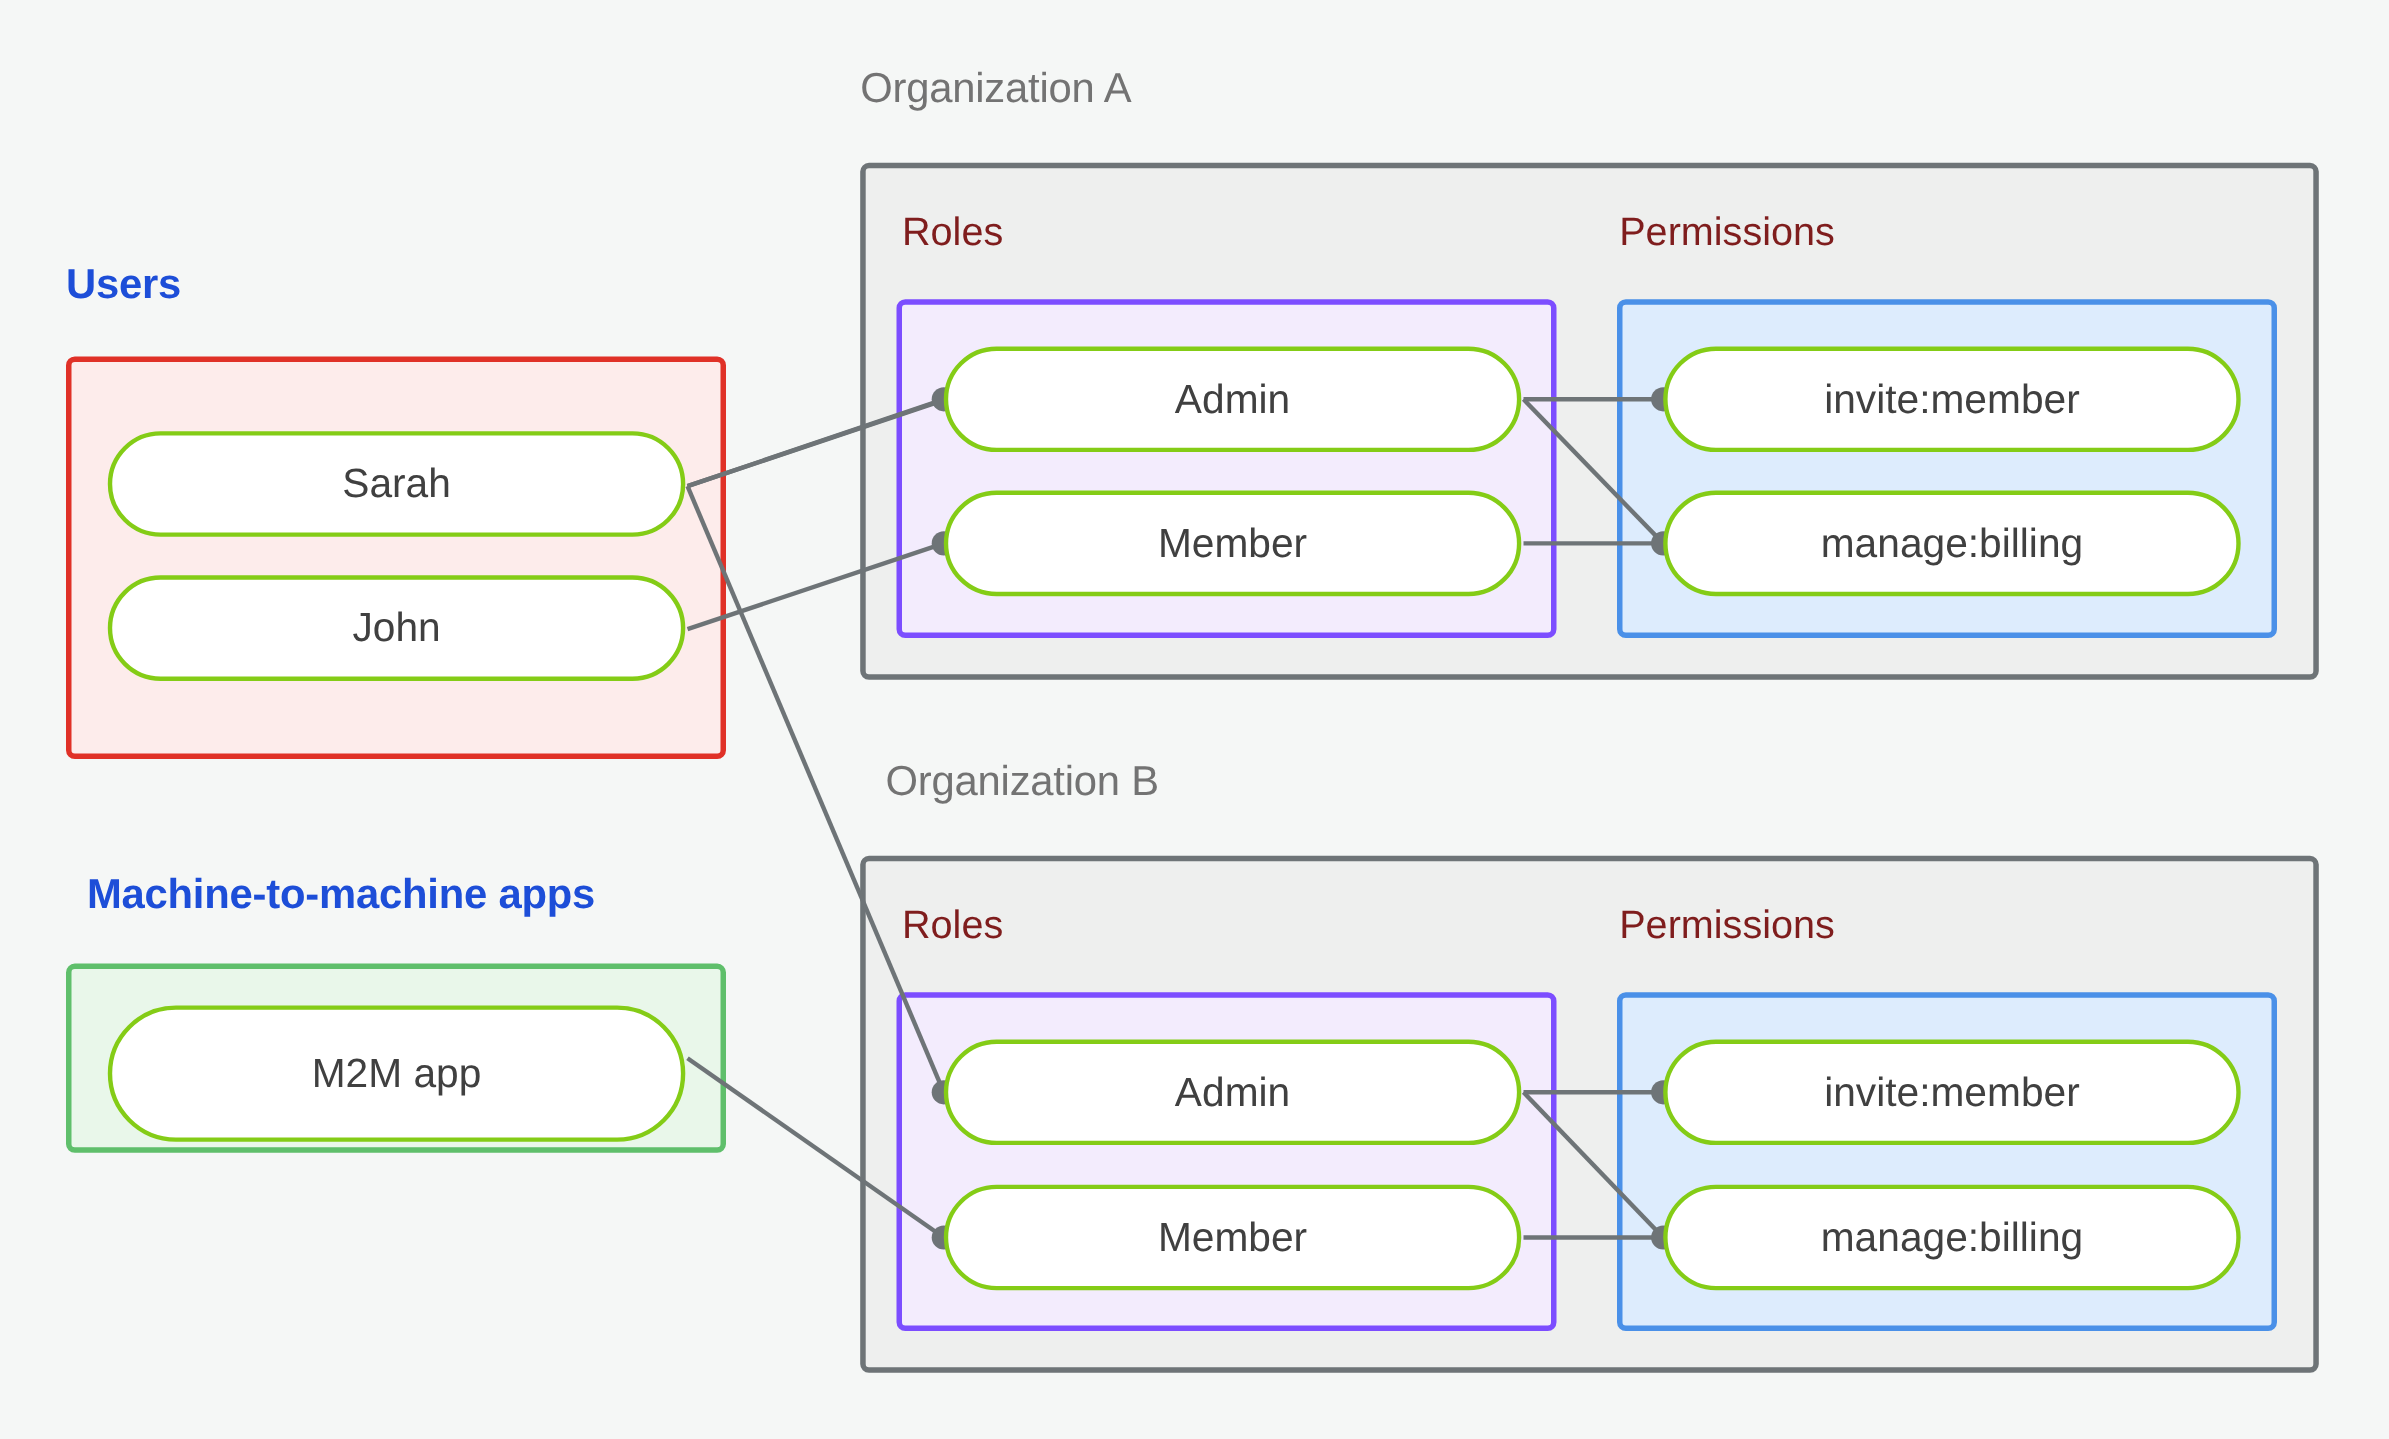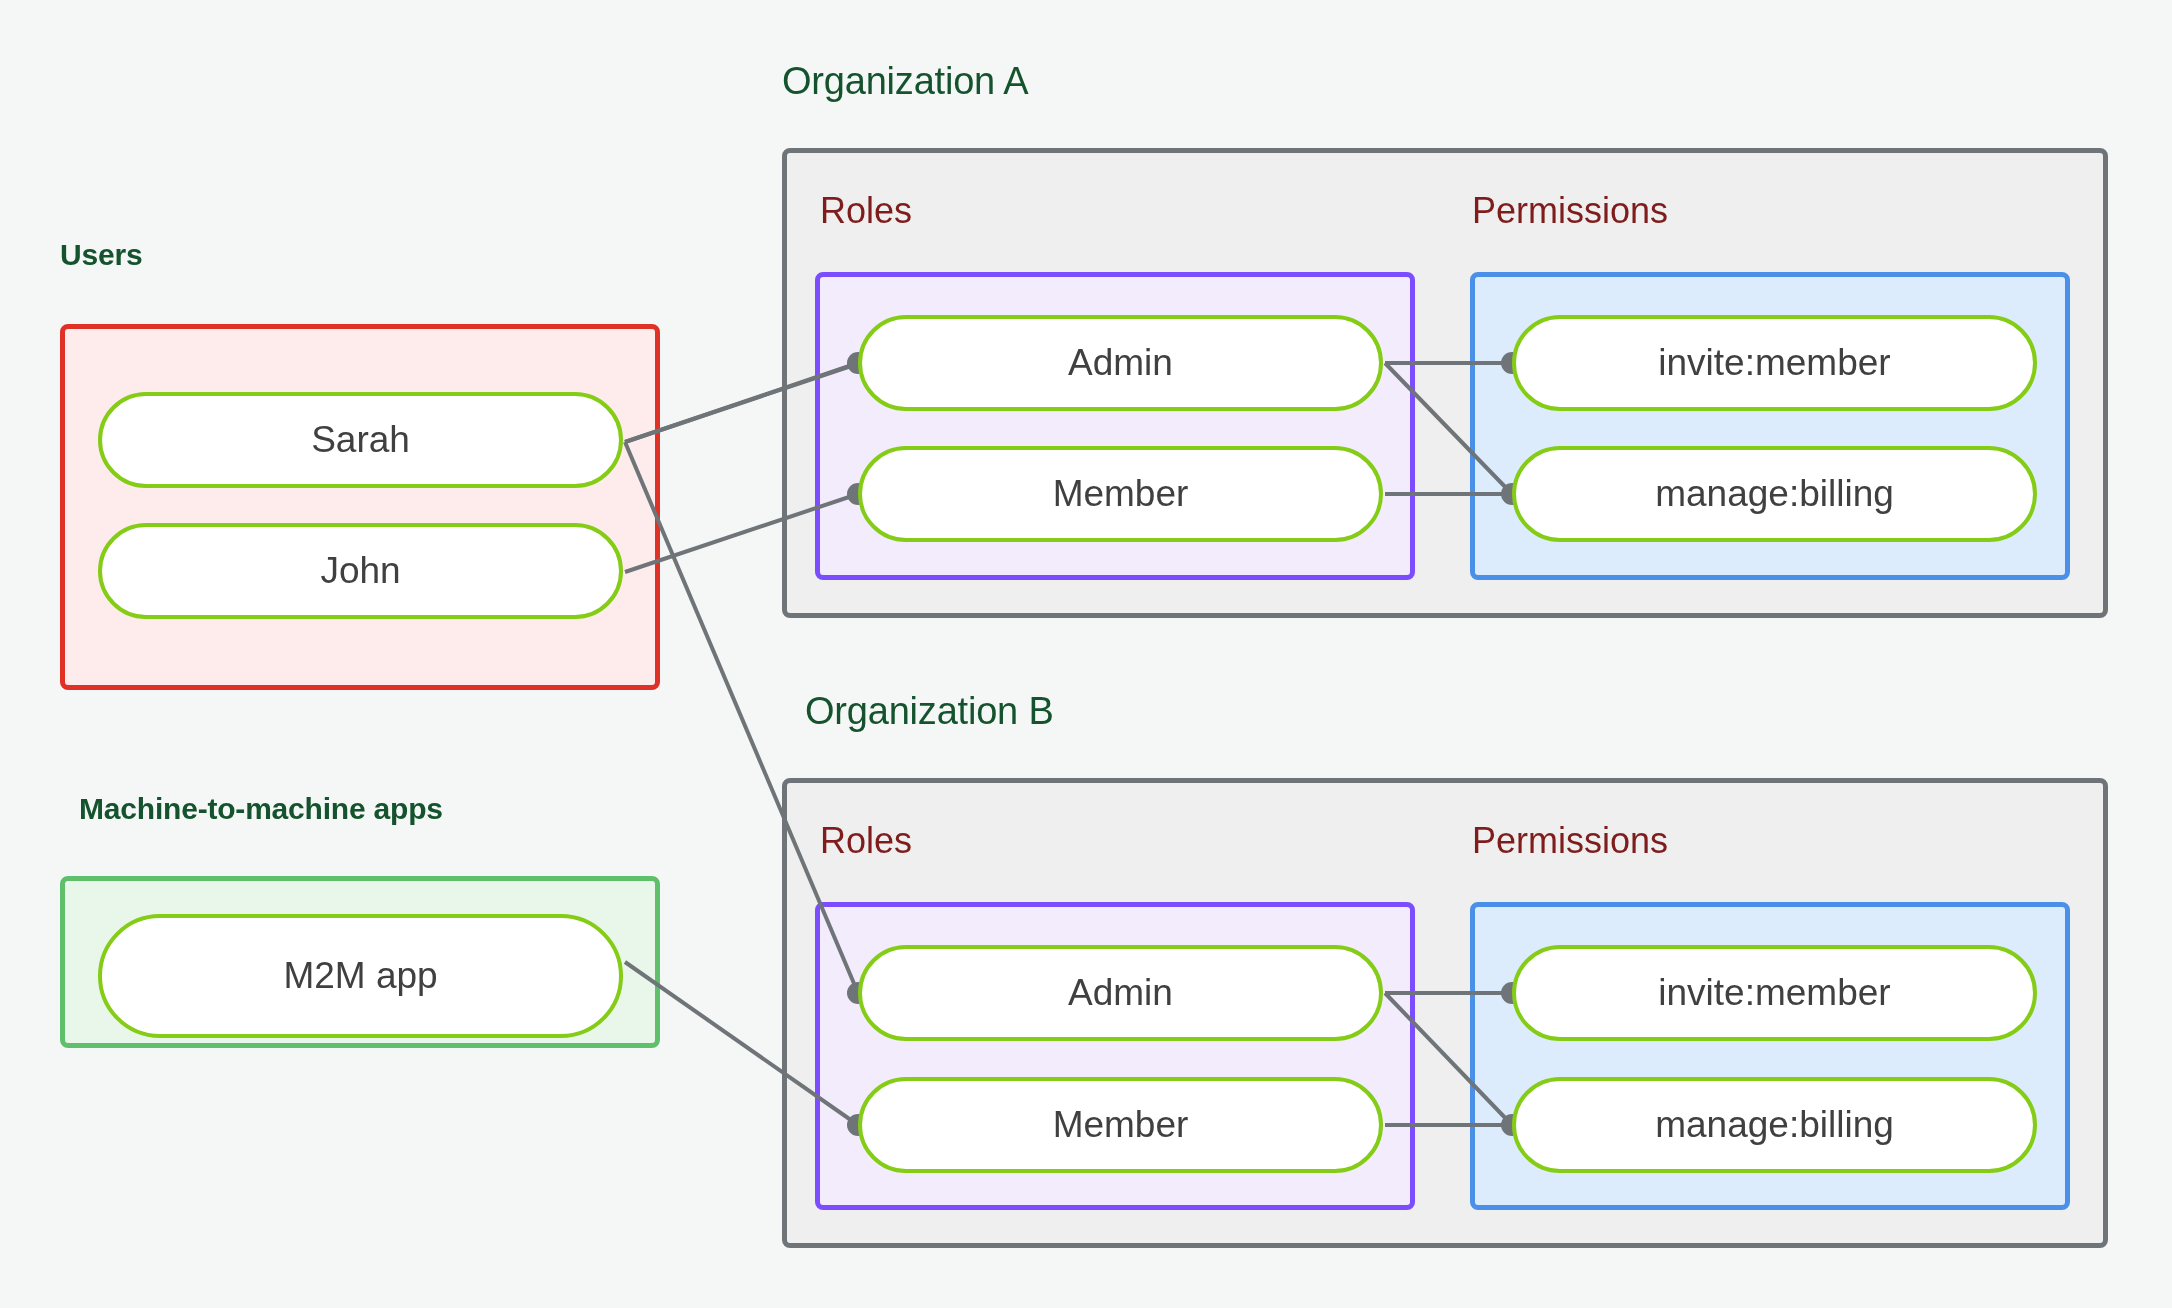--- a/index.html
+++ b/index.html
@@ -25,32 +25,32 @@
     position: absolute;
     left: 0; top: 0;
     width: 2172px;
     height: 1308px;
     pointer-events: none;
     z-index: 5;
   }
   
   .group-label {
     position: absolute;
-    font-size: 30px;
+    font-size: 38px;
     font-weight: 700;
-    color: #14532d;
+    color: #1d4ed8;
     letter-spacing: -0.2px;
     white-space: nowrap;
     z-index: 3;
   }
   .org-label {
     position: absolute;
     font-size: 38px;
     font-weight: 400;
-    color: #14532d;
+    color: #737373;
     letter-spacing: -0.2px;
     white-space: nowrap;
     z-index: 3;
   }
   .section-label {
     position: absolute;
     font-size: 36px;
     font-weight: 400;
     color: #7f1d1d;
     white-space: nowrap;

